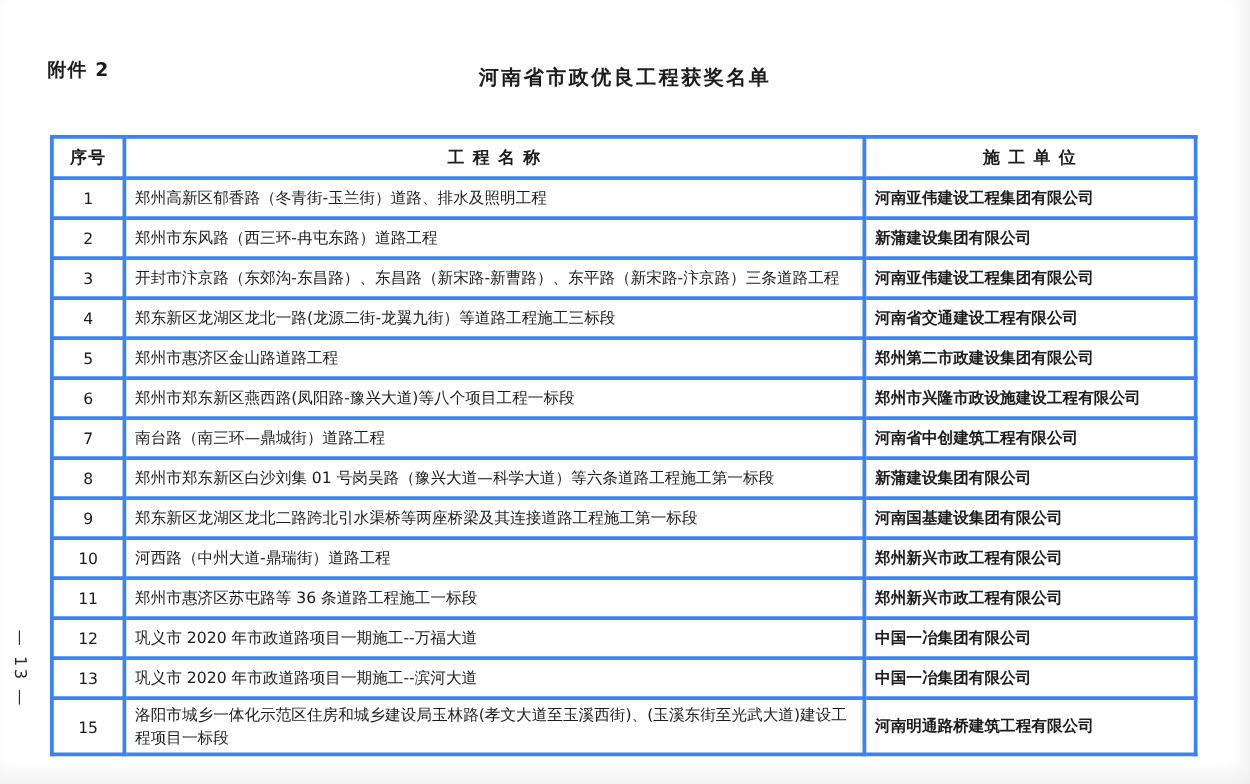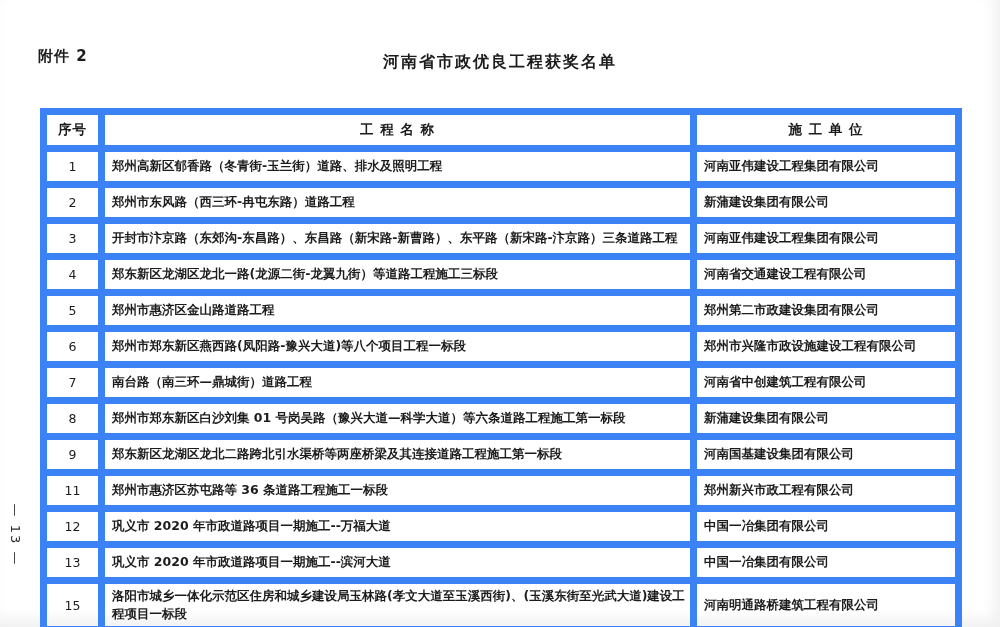--- a/index.html
+++ b/index.html
@@ -24,31 +24,31 @@
   .pagenum{
     position:absolute;left:-26px;top:526px;width:80px;height:18px;
     text-align:center;font-size:13px;color:#2a2a2a;
     transform:rotate(90deg);letter-spacing:2px;
   }
   table.award{
     position:absolute;left:40px;top:108px;width:915px;
     border-collapse:collapse;table-layout:fixed;
   }
   table.award th, table.award td{
-    border:7px solid #3b82f6;
+    border:3px solid #3b82f6;
     font-size:12.5px;
     vertical-align:middle;
     overflow:hidden;
   }
   table.award th{
     height:28px;font-weight:700;font-size:13.5px;text-align:center;
     letter-spacing:1px;
   }
   td.cell-no{height:27px;text-align:center;font-size:12.5px;}
-  td.cell-project{padding:3px 4px 3px 7px;line-height:1.45;letter-spacing:0;font-weight:bold;}
+  td.cell-project{padding:3px 4px 3px 7px;line-height:1.45;letter-spacing:0;}
   td.cell-company{padding:3px 4px 3px 7px;line-height:1.45;font-weight:bold;}
 </style>
 </head>
 <body>
 
 <div class="page-edge"></div>
 
 <div class="attachment">附件 2</div>
 
 <div class="doc-title">河南省市政优良工程获奖名单</div>
@@ -116,20 +116,25 @@
     <td class="cell-project">郑州市郑东新区白沙刘集 01 号岗吴路（豫兴大道—科学大道）等六条道路工程施工第一标段</td>
     <td class="cell-company">新蒲建设集团有限公司</td>
   </tr>
 
   <tr>
     <td class="cell-no">9</td>
     <td class="cell-project">郑东新区龙湖区龙北二路跨北引水渠桥等两座桥梁及其连接道路工程施工第一标段</td>
     <td class="cell-company">河南国基建设集团有限公司</td>
   </tr>
 
+  <tr>
+    <td class="cell-no">10</td>
+    <td class="cell-project">河西路（中州大道-鼎瑞街）道路工程</td>
+    <td class="cell-company">郑州新兴市政工程有限公司</td>
+  </tr>
 
   <tr>
     <td class="cell-no">11</td>
     <td class="cell-project">郑州市惠济区苏屯路等 36 条道路工程施工一标段</td>
     <td class="cell-company">郑州新兴市政工程有限公司</td>
   </tr>
 
   <tr>
     <td class="cell-no">12</td>
     <td class="cell-project">巩义市 2020 年市政道路项目一期施工--万福大道</td>

